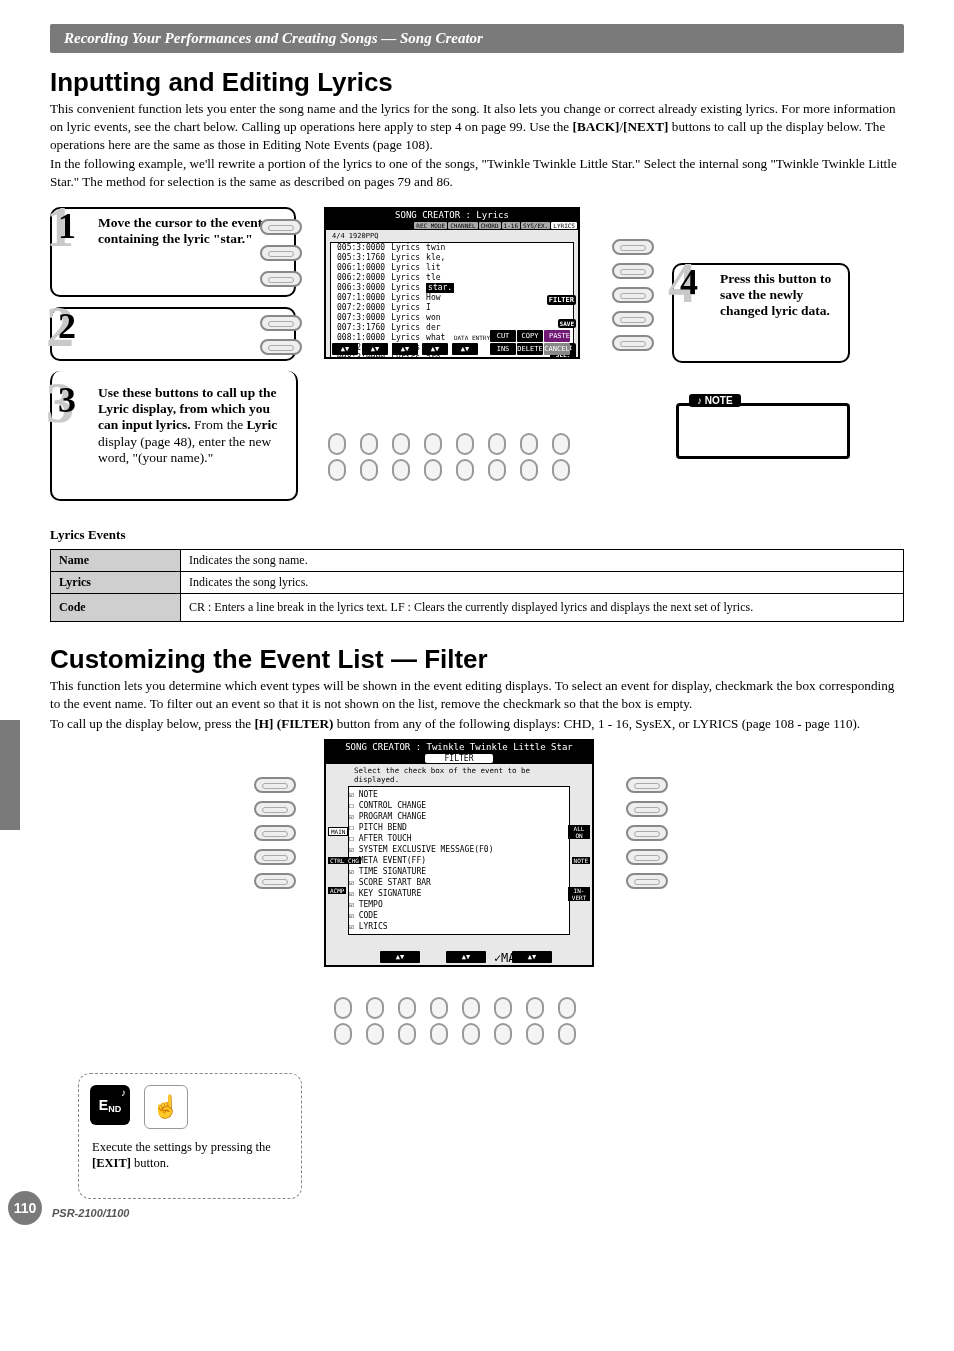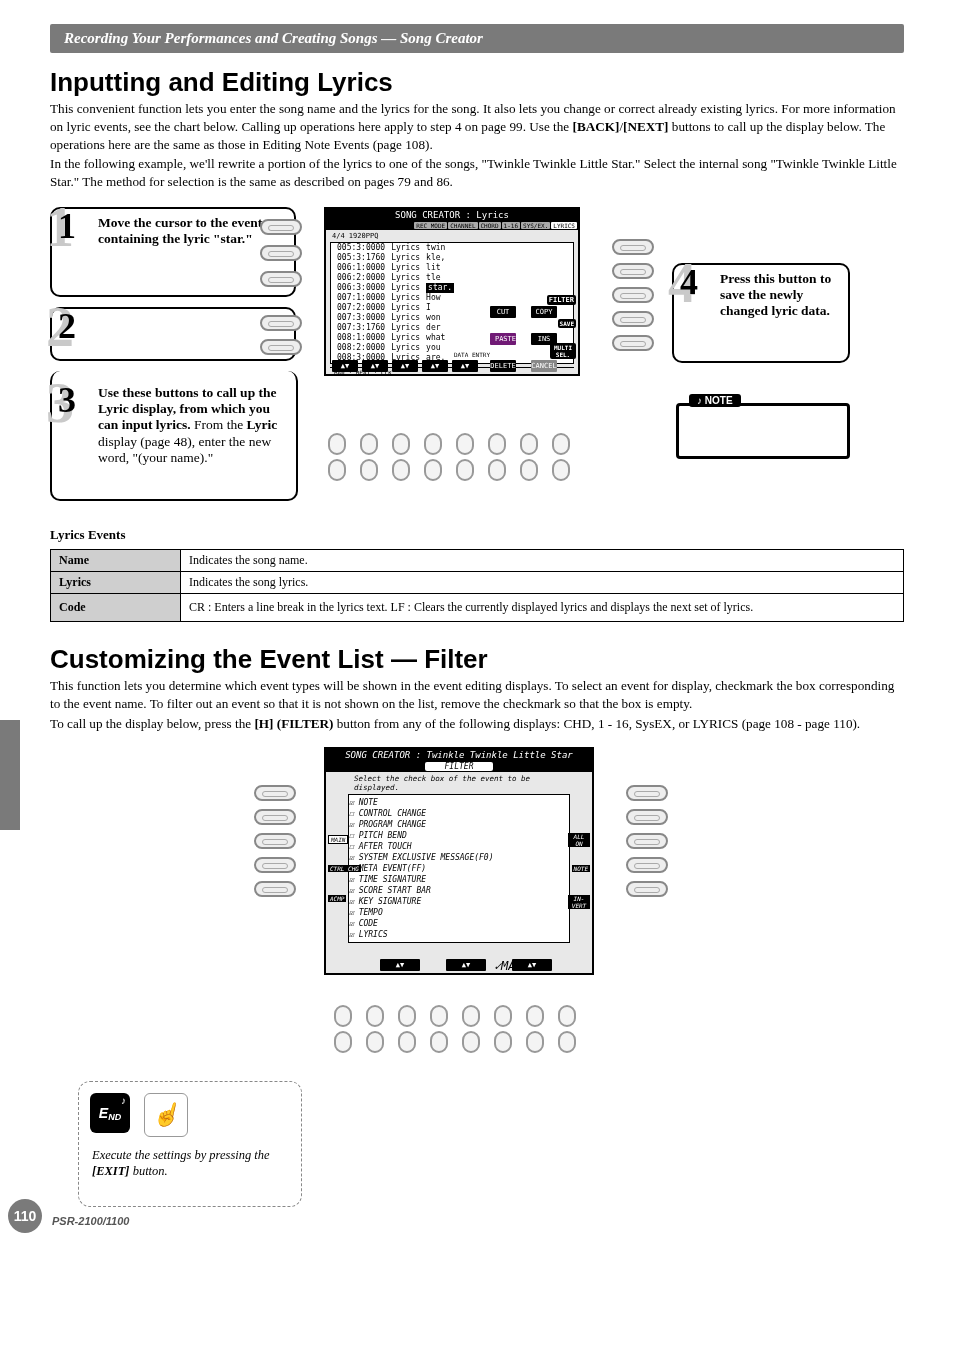--- a/index.html
+++ b/index.html
@@ -93,21 +93,21 @@
   .pill div{ width:18px;height:22px;border:2px solid #999;border-radius:10px;background:#f4f4f4;}
   .note-box { position:absolute; border:3px solid #000; border-radius:4px; }
   .note-tab { position:absolute; top:-12px; left:10px; background:#000;color:#fff;font-size:10px;font-weight:bold;padding:1px 8px;border-radius:3px;font-family:sans-serif;}
   .note-tab::before{content:"♪ ";}
   
   table.events { width:100%; border-collapse:collapse; margin-top:6px; font-size:12px;}
   table.events th, table.events td { border:1px solid #000; padding:3px 8px; text-align:left;}
   table.events th { background:#cfcfcf; }
   .events-title { font-weight:bold; font-size:13px; margin-top:10px;}
   
-  .diagram2 { position:relative; margin:14px auto 0 auto; height:470px;font-style:italic;}
+  .diagram2 { position:relative; margin:6px auto 0 auto; height:470px;}
   .screen2 { position:absolute; border:2px solid #000; background:#e8e8e8; font-family:monospace; font-size:8px; overflow:hidden;}
   .check-row{white-space:nowrap; line-height:11px; }
   .dashed-box{position:absolute;border:1px dashed #888;border-radius:12px;}
   .end-icon{position:absolute;width:40px;height:40px;background:#000;color:#fff;font-weight:bold;font-family:sans-serif;font-size:14px;display:flex;align-items:center;justify-content:center;border-radius:6px;}
   .end-icon sub{font-size:9px;vertical-align:baseline; position:relative; top:4px;text-align:right;}
   .end-hand{position:absolute;width:44px;height:44px;border:1px solid #999;border-radius:6px;display:flex;align-items:center;justify-content:center;font-size:22px;color:#aaa;}
   .end-text{position:absolute;font-size:12.5px;line-height:1.3;}
   
   .page-left-strip{position:absolute; left:0; top:720px; width:20px; height:110px; background:#7a7a7a;}
   .page-num{
@@ -153,21 +153,21 @@
 
   <div class="step-box" style="left:0;top:164px;width:248px;height:130px;border-top:none;padding-top:14px;">
     <div class="step-num-ghost" style="top:0;">3</div>
     <div class="step-num" style="top:8px;">3</div>
     <div class="step-text">
       <span class="bold">Use these buttons to call up the Lyric display, from which you can input lyrics.</span>
       <span>From the </span><span class="bold">Lyric</span><span> display (page 48), enter the new word, "(your name)."</span>
     </div>
   </div>
 
-  <div class="screen" style="left:274px; top:0; width:256px; height:169px;">
+  <div class="screen" style="left:274px; top:0; width:256px; height:152px;">
     <div class="title">SONG CREATOR : Lyrics</div>
     <div class="tabs">
       <span>REC MODE</span>
       <span>CHANNEL</span>
       <span>CHORD</span>
       <span>1-16</span>
       <span>SYS/EX.</span>
       <span class="active">LYRICS</span>
     </div>
     <div style="padding:2px 6px;font-size:7px;">4/4     1920PPQ</div>
@@ -241,21 +241,21 @@
       <div style="font-size:8px;">006    3    0000</div>
     </div>
     <div class="mini-label" style="right:88px; bottom:16px;">DATA ENTRY</div>
     <div class="arrow-btns" style="left:6px;bottom:2px;">
       <div class="arrow-cell">▲▼</div>
       <div class="arrow-cell">▲▼</div>
       <div class="arrow-cell">▲▼</div>
       <div class="arrow-cell">▲▼</div>
       <div class="arrow-cell">▲▼</div>
     </div>
-    <div style="position:absolute;right:4px;bottom:2px;display:flex;flex-wrap:wrap;gap:15px;width:84px;">
+    <div style="position:absolute;right:4px;bottom:2px;display:flex;flex-wrap:wrap;gap:1px;width:84px;">
       <div class="arrow-cell">CUT</div>
       <div class="arrow-cell">COPY</div>
       <div class="arrow-cell" style="background:#701a75;text-align:right;">PASTE</div>
       <div class="arrow-cell">INS</div>
       <div class="arrow-cell">DELETE</div>
       <div class="arrow-cell" style="background:#888;">CANCEL</div>
     </div>
   </div>
 
   <div class="oval-btn" style="left:562px; top:32px;"></div>

